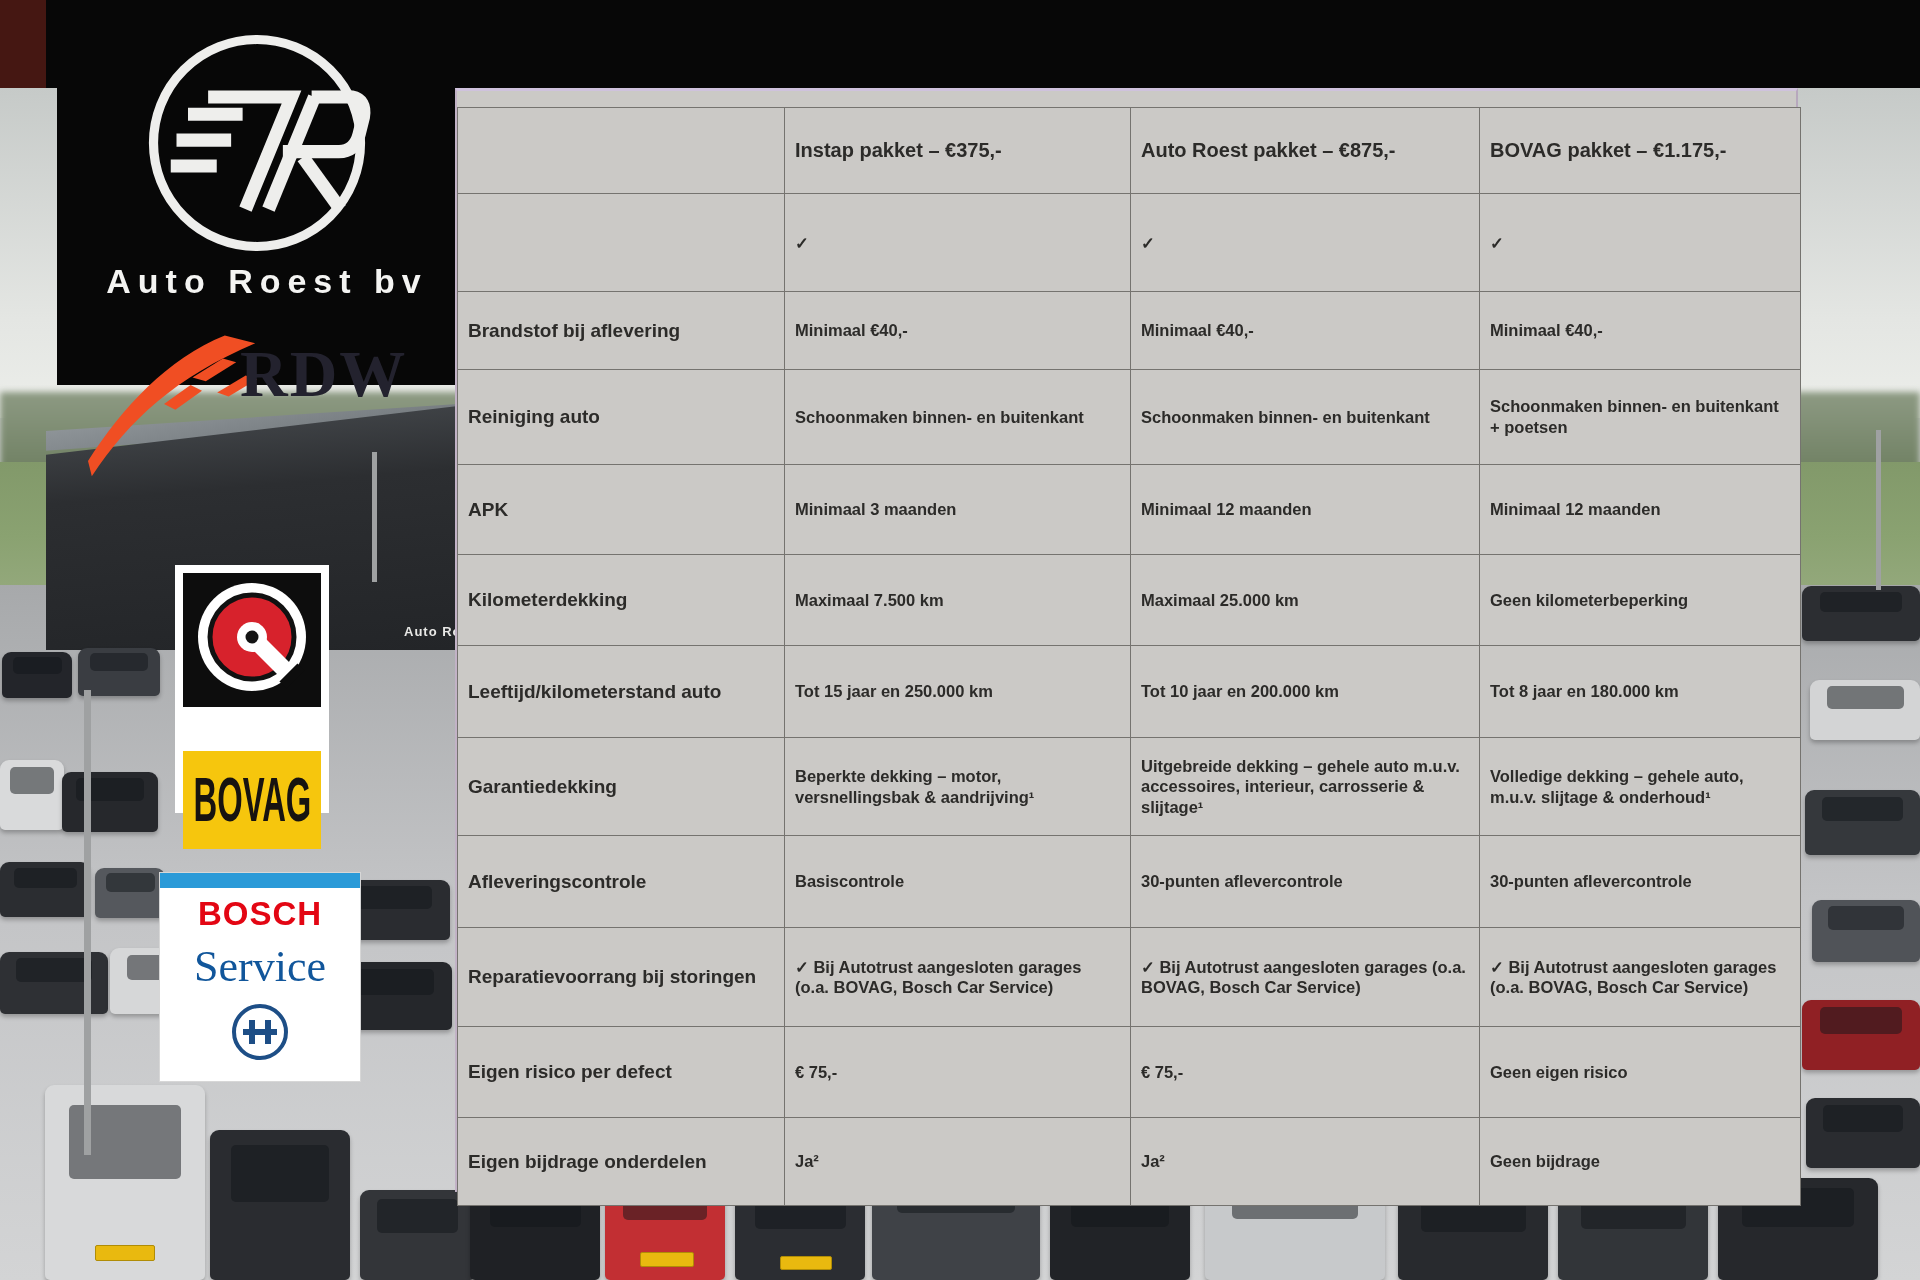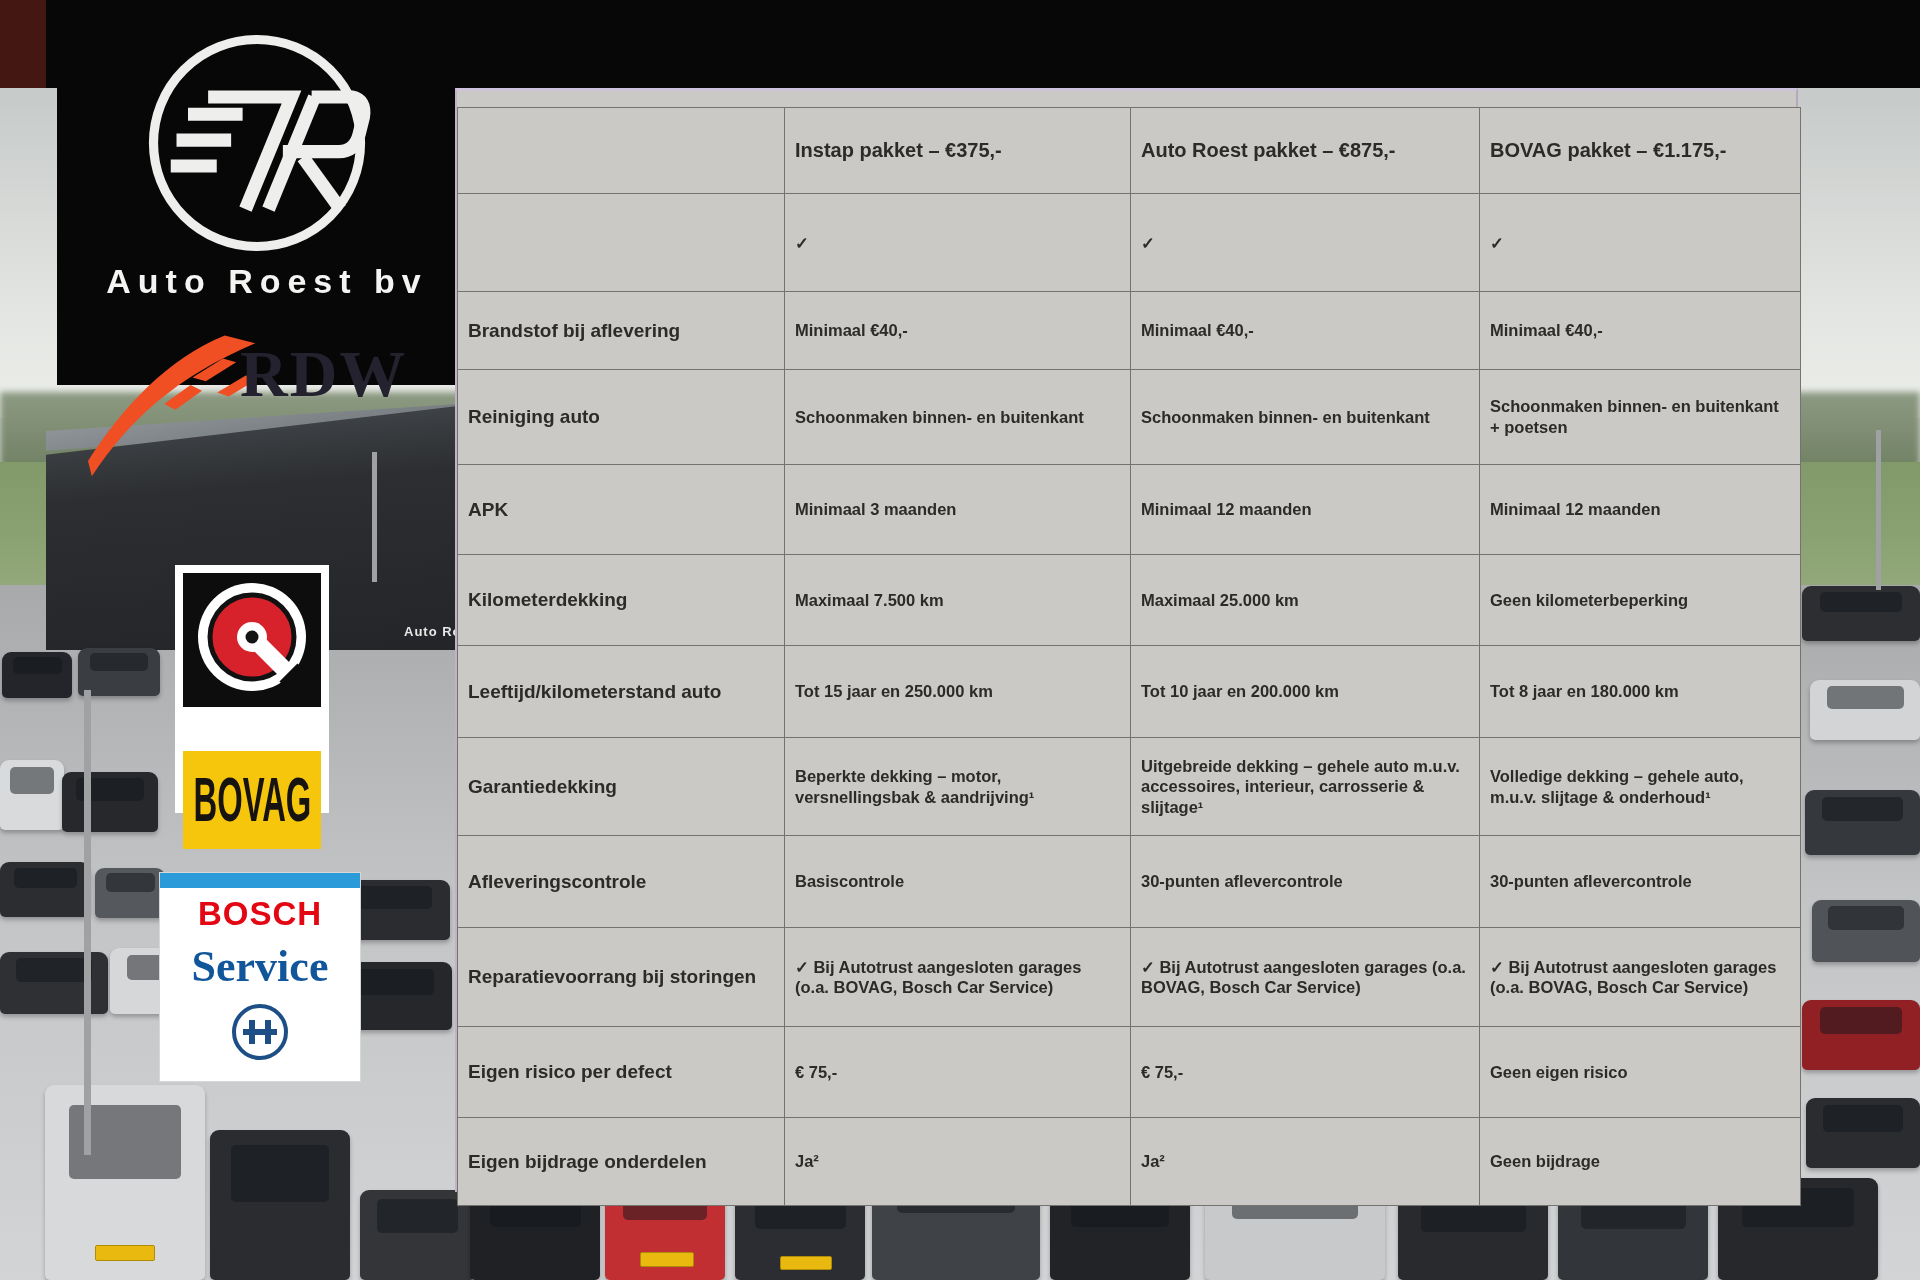--- a/index.html
+++ b/index.html
@@ -41,21 +41,21 @@
   #bovag-bottom{position:absolute;left:8px;top:142px;width:138px;height:98px;background:#f6c60d;
                 display:flex;align-items:center;justify-content:center;margin-top:44px;}
   #bovag-word{font-weight:bold;font-size:42px;color:#171310;transform:scaleY(1.5) scaleX(0.78);letter-spacing:0px;}
 
   
   #bosch{position:absolute;left:160px;top:873px;width:200px;height:208px;background:#fff;box-shadow:0 0 0 1px #d7d7d7;}
   #bosch-bar{position:absolute;left:0;top:0;width:200px;height:15px;background:#2a9ad8;}
   #bosch-word{position:absolute;left:0;top:22px;width:200px;text-align:center;color:#e30613;
               font-weight:bold;font-size:33px;letter-spacing:1px;}
   #bosch-service{position:absolute;left:0;top:68px;width:200px;text-align:center;color:#11569b;
-                 font-family:"Liberation Serif",serif;font-weight:bold;font-size:44px;}
+                 font-family:"Liberation Serif",serif;font-weight:normal;font-size:44px;}
   #bosch-armature{position:absolute;left:69px;top:128px;}
 
   
   #tablewrap{position:absolute;left:455px;top:88px;width:1343px;height:1104px;
              border-top:3px solid #cfc2dd;border-left:2px solid #c2b2c6;border-right:2px solid #b7a8bd;
              border-bottom:2px solid #b7a8bd;background:#cbc9c6;box-sizing:border-box;}
   table{border-collapse:collapse;table-layout:fixed;width:100%;height:100%;margin-top:16px;}
   th,td{border:1px solid #75736f;background:#cbc9c6;color:#2c2b29;vertical-align:middle;
         text-align:left;padding:6px 12px 6px 10px;line-height:1.25;}
   th{font-size:20px;font-weight:bold;}

